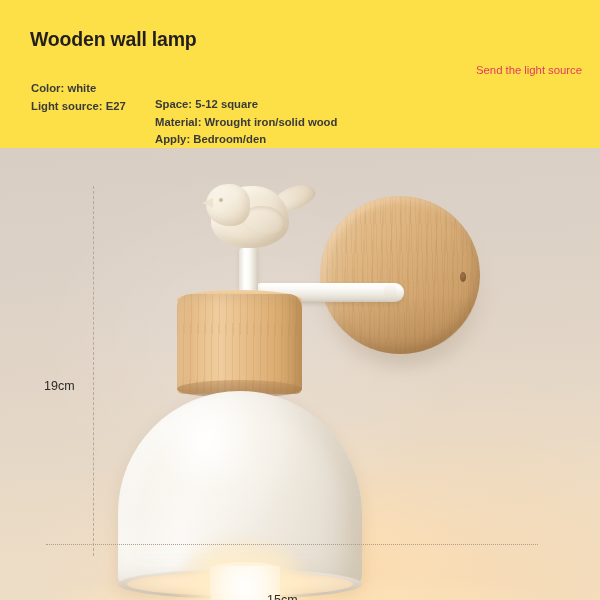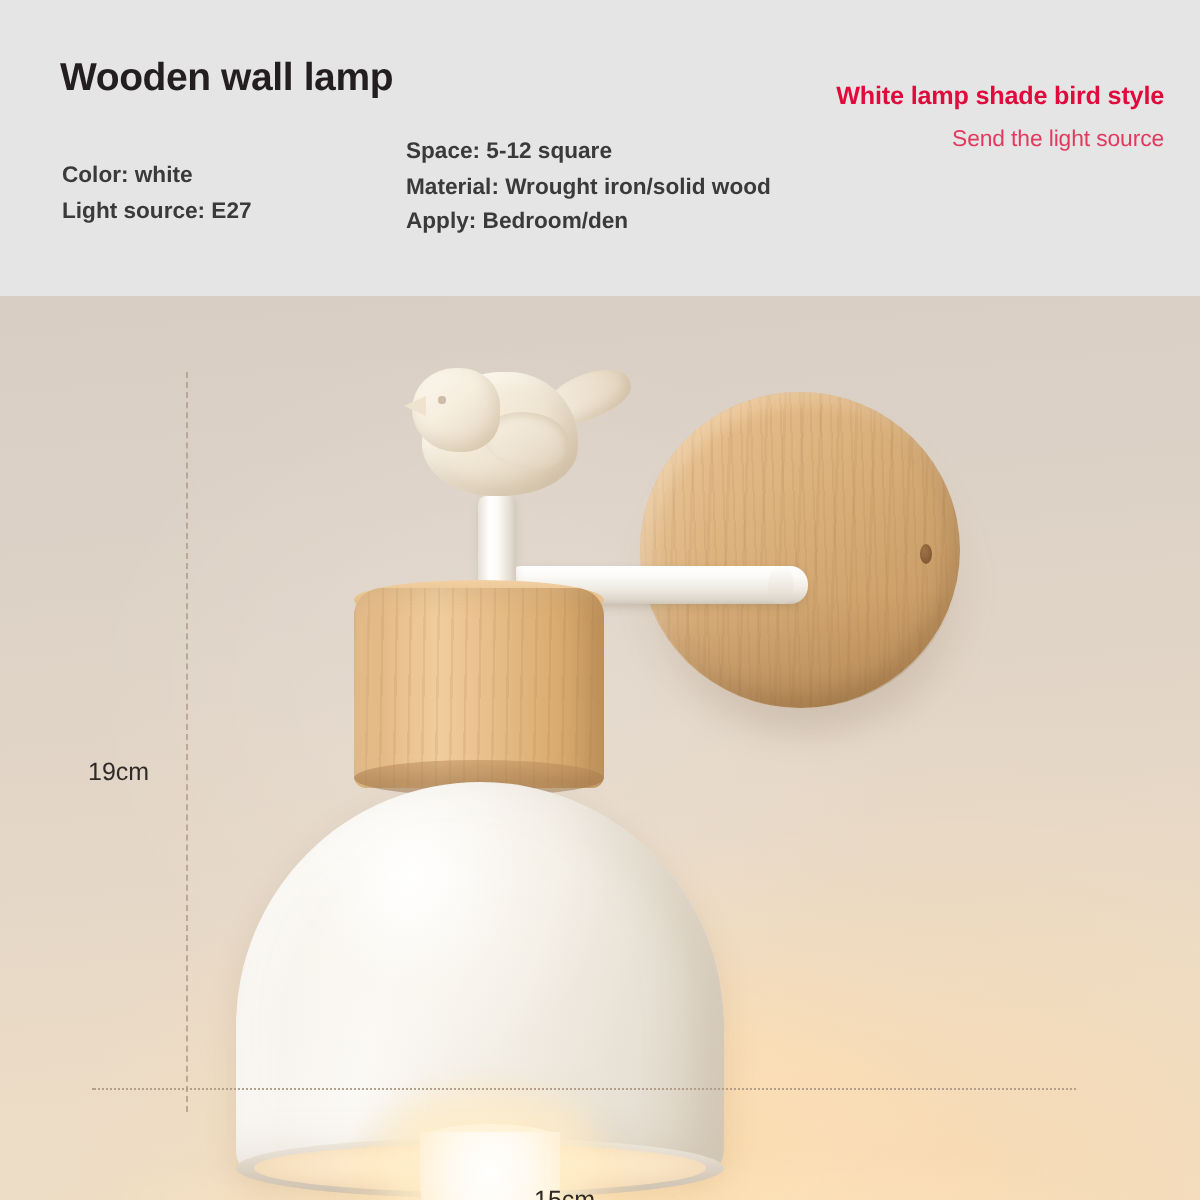--- a/index.html
+++ b/index.html
@@ -22,21 +22,21 @@
     background: #ffffff;
   }
 
   
   .header {
     position: absolute;
     left: 0;
     top: 0;
     width: 600px;
     height: 148px;
-    background: #e5e5e5;
+    background: #fde047;
     overflow: hidden;
   }
   .product-title {
     position: absolute;
     left: 30px;
     top: 28px;
     font-size: 19.5px;
     font-weight: bold;
     color: #231f20;
     letter-spacing: -0.2px;
@@ -65,21 +65,21 @@
     text-align: left;
   }
   .spec-col {
     position: absolute;
     color: #3a3a3a;
     font-size: 11.3px;
     line-height: 17.5px;
     white-space: nowrap;
   }
   .spec-col.left { left: 31px; top: 80px; }
-  .spec-col.right { left: 155px; top: 68px; margin-left: 48px; }
+  .spec-col.right { left: 155px; top: 96px; }
   .spec-line { display: block; font-weight: bold; }
 
   
   .photo {
     position: absolute;
     left: 0;
     top: 148px;
     width: 600px;
     height: 452px;
     overflow: hidden;
@@ -451,21 +451,20 @@
 </style>
 </head>
 <body>
 
 <div class="page">
 
   <div class="header">
 
     <div class="product-title">Wooden wall lamp</div>
 
-    <div class="promo-headline">White lamp shade bird style</div>
 
     <div class="promo-sub">Send the light source</div>
 
     <div class="spec-col left">
       <span class="spec-line">Color: white</span>
       <span class="spec-line">Light source: E27</span>
     </div>
 
     <div class="spec-col right">
       <span class="spec-line">Space: 5-12 square</span>

